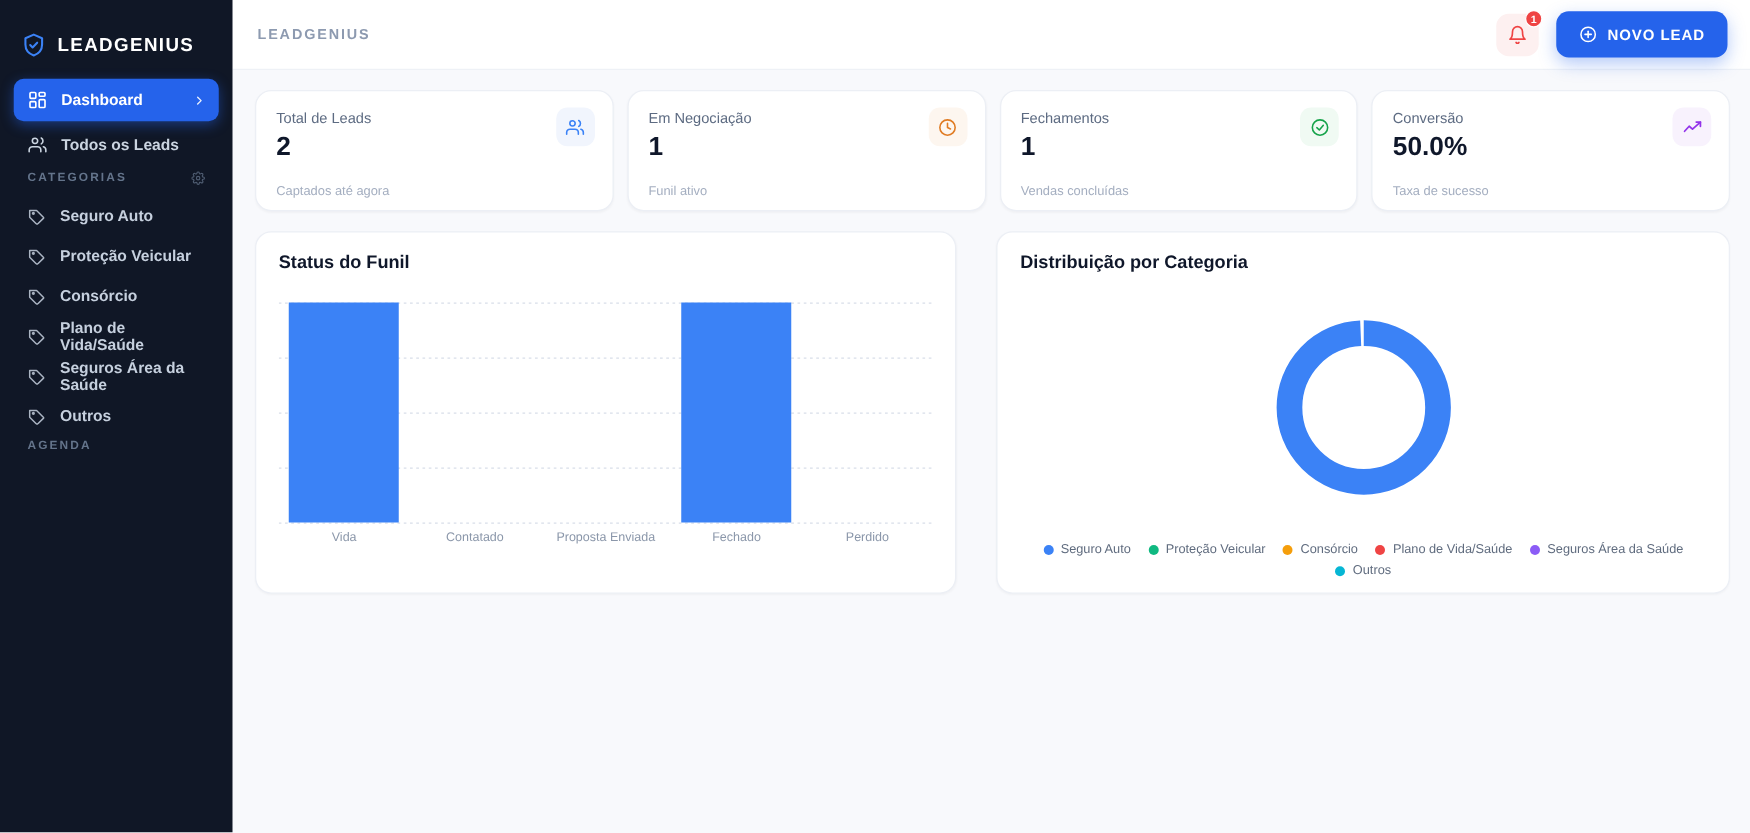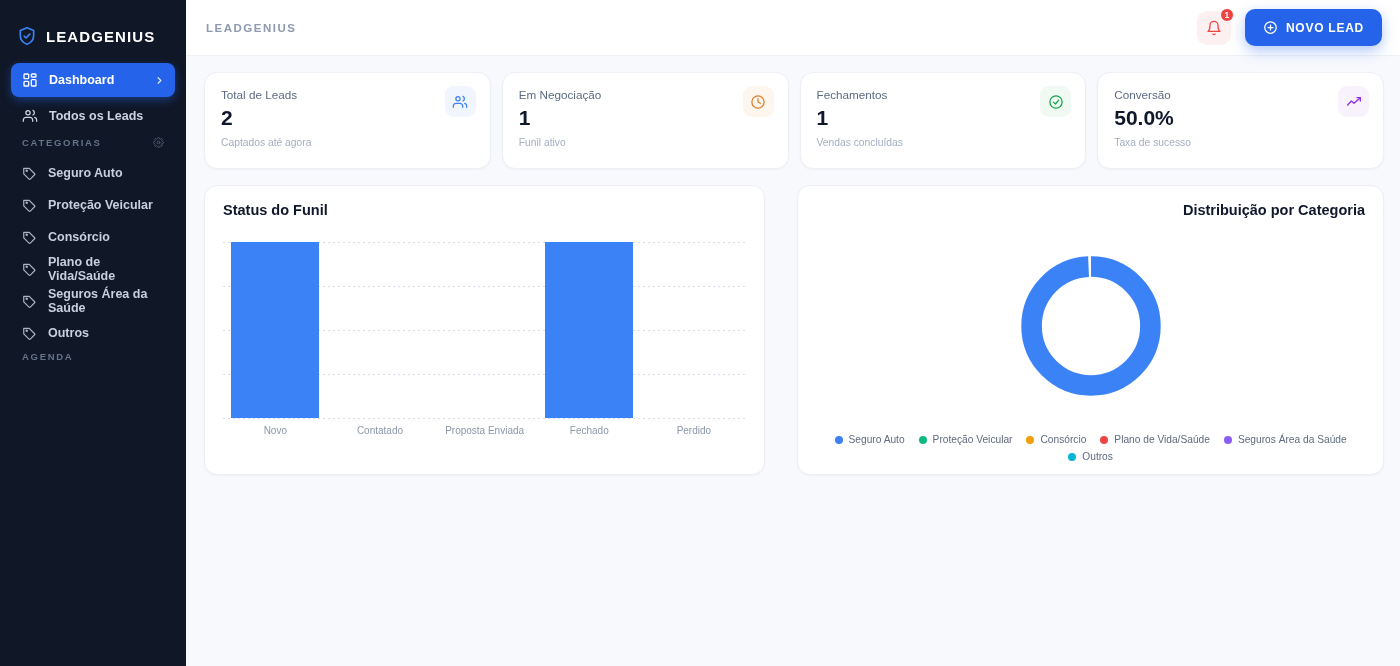--- a/index.html
+++ b/index.html
@@ -116,37 +116,37 @@
   .stats { display: flex; gap: 11px; }
   .stat-card {
     flex: 1 1 0; background: #fff; border: 1px solid #eceff5;
     border-radius: 13px; padding: 15px 16px 14px 16px; height: 97px;
     position: relative; box-shadow: 0 1px 2px rgba(16,24,40,.035);
   }
   .stat-title { color: #5d6b82; font-size: 11.7px; font-weight: 500; }
   .stat-value {
     color: #0f172a; font-size: 21px; font-weight: 700; margin-top: 6px; line-height: 1;
   }
-  .stat-sub { color: #a4aec0; font-size: 10.3px; margin-top: 9px; }
+  .stat-sub { color: #a4aec0; font-size: 10.3px; margin-top: 20px; }
   .stat-ico {
     position: absolute; top: 13px; right: 14px;
     width: 31px; height: 31px; border-radius: 9px;
     display: flex; align-items: center; justify-content: center;
   }
   .stat-ico svg { width: 16px; height: 16px; display: block; }
 
   
   .panels { display: flex; gap: 32px; margin-top: 16px; }
   .panel {
     background: #fff; border: 1px solid #eceff5; border-radius: 13px;
     box-shadow: 0 1px 2px rgba(16,24,40,.035);
     padding: 16px 18px 14px 18px;
   }
   .panel-bar { width: 582px; height: 290px; }
-  .panel-donut { flex: 1 1 auto; height: 290px; text-align: right; }
+  .panel-donut { flex: 1 1 auto; height: 290px; }
   .panel-title { color: #0f172a; font-size: 14.5px; font-weight: 600; }
 
   
   .bar-area { position: relative; margin-top: 24px; height: 176px; width: 100%; }
   .grid { position: absolute; inset: 0; }
   .gridline {
     position: absolute; left: 0; right: 0; height: 1px;
     background-image: linear-gradient(to right,#d8dee9 0 2px, transparent 2px 5px);
     background-size: 5px 1px; background-repeat: repeat-x;
   }
@@ -405,21 +405,21 @@
                 </div>
               <div class="bar-col">
                   <div class="bar" style="height:100%"></div>
                 </div>
               <div class="bar-col">
                   <div class="bar" style="height:0%"></div>
                 </div>
             </div>
           </div>
           <div class="xaxis">
-            <div class="xtick">Novo</div>
+            <div class="xtick">Vida</div>
             <div class="xtick">Contatado</div>
             <div class="xtick">Proposta Enviada</div>
             <div class="xtick">Fechado</div>
             <div class="xtick">Perdido</div>
           </div>
         </div>
 
         <div class="panel panel-donut">
           <div class="panel-title">Distribuição por Categoria</div>
           <div class="donut-area">

